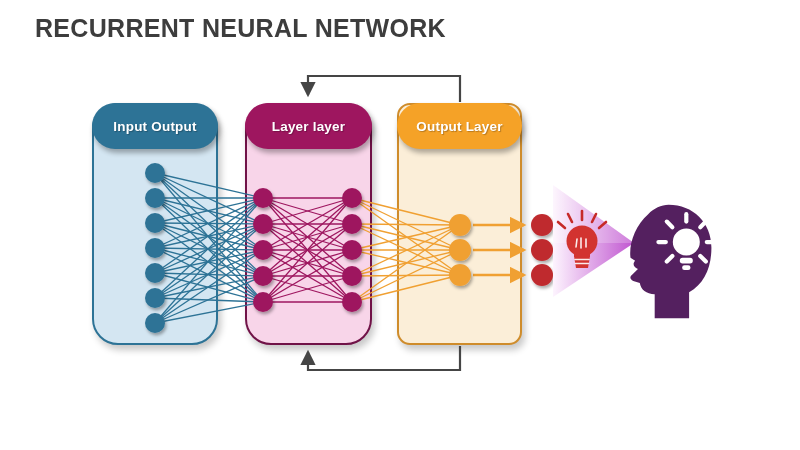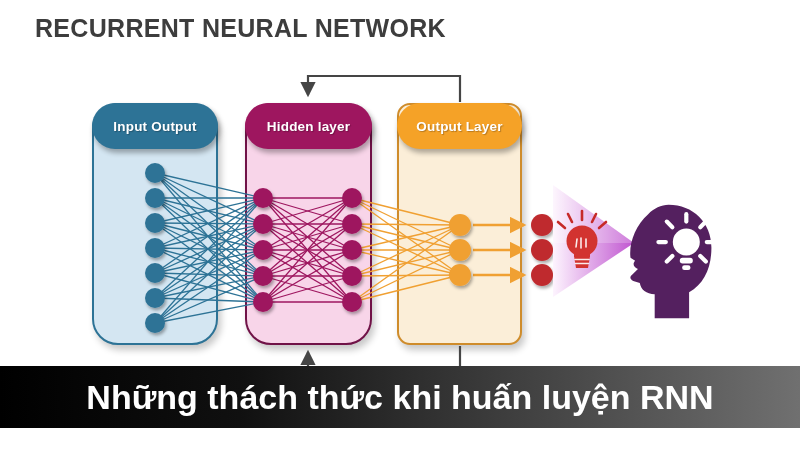--- a/index.html
+++ b/index.html
@@ -43,21 +43,21 @@
 
   <h1 class="page-title">RECURRENT NEURAL NETWORK</h1>
 
   <div class="layer-box" id="box-0" style="background: rgb(212, 230, 242); border-color: rgb(45, 115, 150);">
     <div class="layer-header" id="hdr-0" style="background: rgb(45, 115, 150);">
       <span>Input Output</span>
     </div>
   </div>
   <div class="layer-box" id="box-1" style="background: rgb(248, 213, 233); border-color: rgb(112, 18, 71);">
     <div class="layer-header" id="hdr-1" style="background: rgb(158, 22, 95);">
-      <span>Hidden layer</span>
+      <span>Layer layer</span>
     </div>
   </div>
   <div class="layer-box" id="box-2" style="background: rgb(251, 238, 216); border-color: rgb(207, 140, 43); border-radius: 13px;">
     <div class="layer-header" id="hdr-2" style="background: rgb(245, 162, 39);">
       <span>Output Layer</span>
     </div>
   </div>
 
   <svg class="overlay" width="800" height="450" viewBox="0 0 800 450">
     <defs>
@@ -226,17 +226,14 @@
         <line x1="45" y1="42" x2="37" y2="42"></line>
         <line x1="82" y1="57" x2="88" y2="63"></line>
         <line x1="52" y1="57" x2="46" y2="63"></line>
       </g>
       <circle cx="67" cy="42" r="14.5" fill="#ffffff"></circle>
       <rect x="60" y="59" width="14" height="6" rx="3" fill="#ffffff"></rect>
       <rect x="62.5" y="67" width="9" height="5" rx="2.5" fill="#ffffff"></rect>
     </g>
   </svg>
 
-  <div class="banner" id="banner" style="background: linear-gradient(90deg, rgb(0, 0, 0) 0%, rgb(16, 16, 16) 30%, rgb(112, 112, 112) 100%);">
-    <span class="banner-text">Những thách thức khi huấn luyện RNN</span>
-  </div>
 
 </div>
 
 </body></html>

